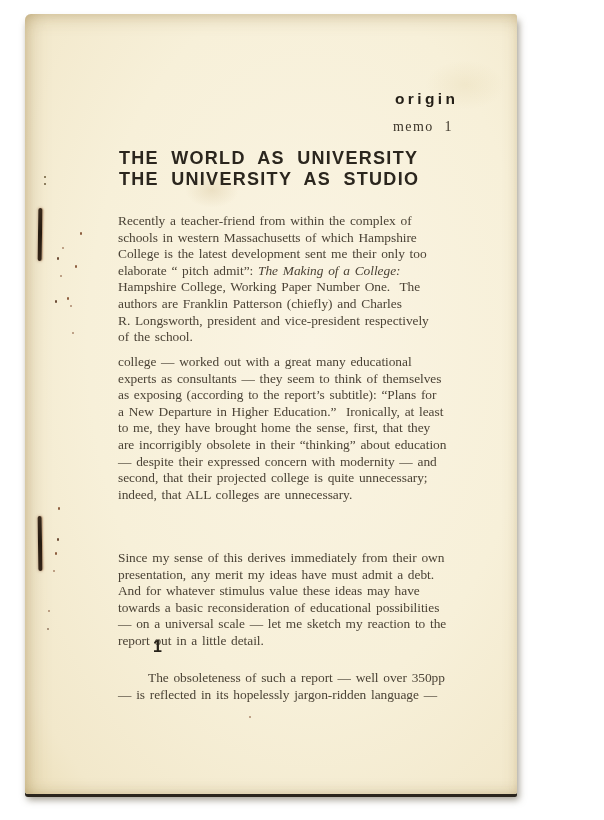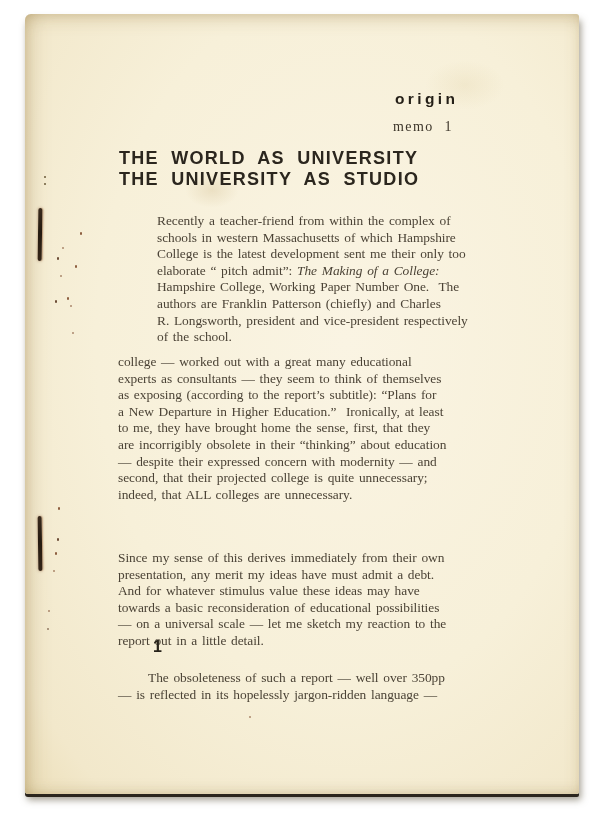--- a/index.html
+++ b/index.html
@@ -2,21 +2,21 @@
 <html><head>
 <meta charset="utf-8">
 <style>
   html,body{margin:0;padding:0;}
   body{
     width:604px;height:820px;position:relative;overflow:hidden;
     background:#ffffff;
     font-family:"Liberation Serif", serif;
   }
   .page{
-    position:absolute;left:25px;top:14px;width:554px;height:780px;
+    position:absolute;left:25px;top:14px;width:492px;height:780px;
     background:
       radial-gradient(ellipse at 58% 42%, #faf4e3 0%, #f7f0d9 55%, #f2e8cb 88%, #ecdfba 100%);
     border-radius:6px 3px 2px 3px;
     box-shadow:
       0 3px 0 #2b251d,
       2px 6px 7px rgba(90,80,58,0.55),
       inset 14px 0 22px -14px rgba(150,120,60,0.50),
       inset -10px 0 18px -14px rgba(150,120,60,0.30),
       inset 0 14px 20px -14px rgba(150,120,60,0.42),
       inset 0 -10px 16px -12px rgba(150,120,60,0.35);
@@ -54,21 +54,21 @@
   }
   .para{
     position:absolute;left:93px;width:385px;
     font-family:"Liberation Serif", serif;
     font-size:13.4px;line-height:16.6px;letter-spacing:-0.05px;word-spacing:1.5px;
     color:#4b4336;
   }
   .para .line{white-space:nowrap;}
   .para .line.indent{padding-left:30px;}
   .para .line em{font-style:italic;}
-  .p1{top:199px;margin-left:39px;} .p2{top:340px;} .p3{top:508px;margin-top:28px;} .p4{top:656px;}
+  .p1{top:199px;} .p2{top:340px;} .p3{top:508px;margin-top:28px;} .p4{top:656px;}
   .section-number{
     position:absolute;left:128px;top:624px;
     font-family:"Liberation Sans", sans-serif;font-weight:bold;
     font-size:16px;color:#272219;
   }
   .colon-mark{position:absolute;left:19px;top:162px;width:3px;height:10px;}
   .colon-mark::before,.colon-mark::after{
     content:"";position:absolute;left:0;width:2px;height:2px;background:#6b5a3a;border-radius:1px;
   }
   .colon-mark::before{top:0;} .colon-mark::after{top:7px;}

